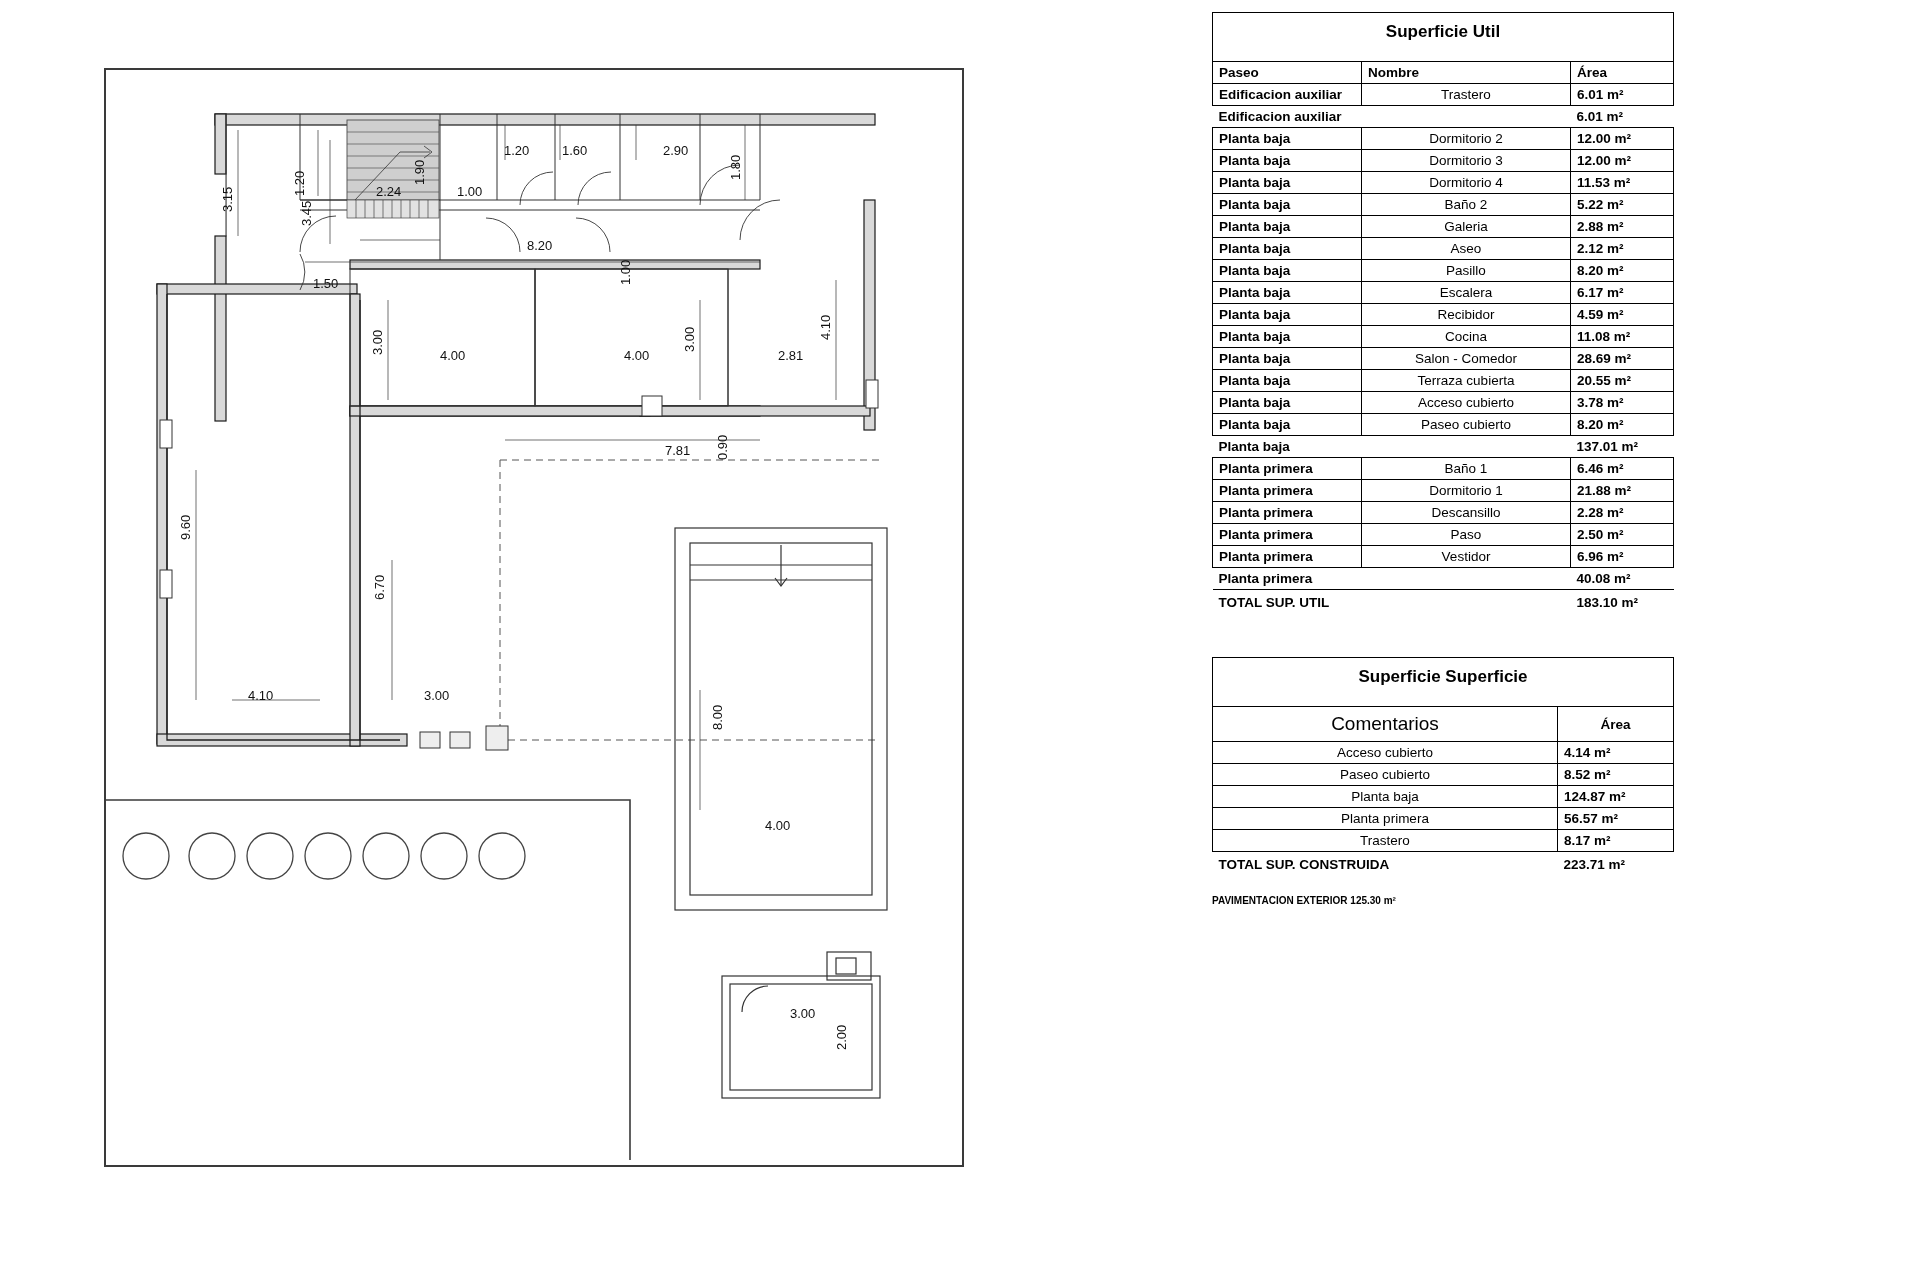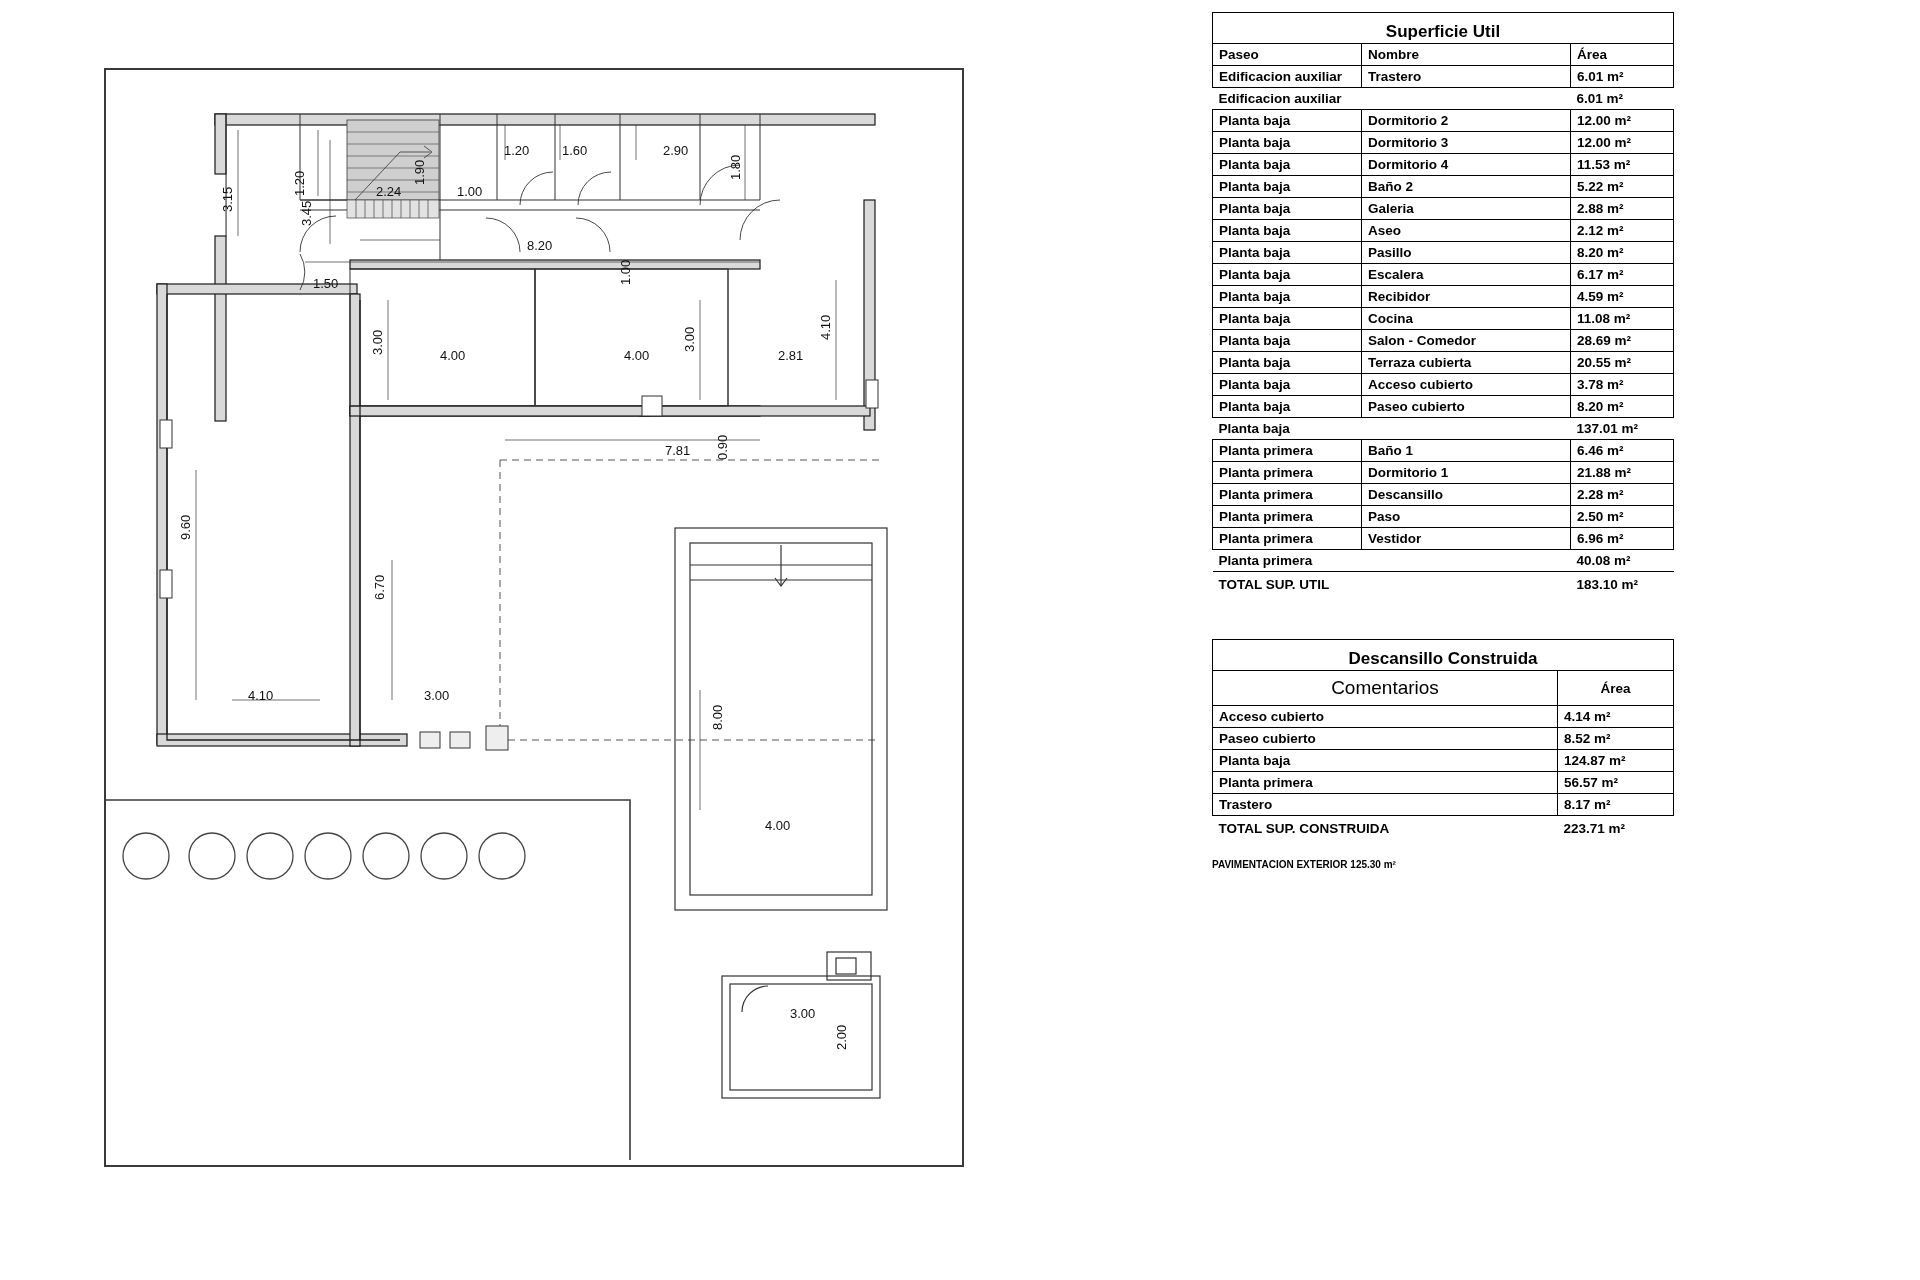--- a/index.html
+++ b/index.html
@@ -13,31 +13,31 @@
   
   .plan{position:absolute;left:0;top:0;width:1190px;height:1280px;}
   .plot-outline{position:absolute;left:104px;top:68px;width:856px;height:1095px;border:2px solid #3a3a3a;}
   svg.draw{position:absolute;left:0;top:0;width:1190px;height:1280px;}
 
   
   .tables{position:absolute;left:1212px;top:12px;width:470px;}
   .tbl{width:462px;border-collapse:collapse;font-size:13.5px;}
   .tbl td,.tbl th{padding:3px 6px;vertical-align:middle;}
   .tbl .title{
-    text-align:center;font-weight:bold;font-size:17px;padding:9px 0 1px 0;
+    text-align:center;font-weight:bold;font-size:17px;padding:9px 0 19px 0;
     border:1.3px solid #000;border-bottom:none;
   }
   .hdrrow td{font-weight:bold;border:1.3px solid #000;border-top:1.3px solid #000;}
   .hdrrow td.c-nivel{width:136px;}
   .hdrrow td.c-nombre{width:196px;margin-top:16px;}
   .hdrrow td.c-area{width:auto;text-align:left;}
   .row td{border-left:1.3px solid #000;border-right:1.3px solid #000;border-bottom:1px solid #000;}
   .row td.area{font-weight:bold;text-align:left;}
   .row td.lvl{font-weight:bold;}
-  .row td.nom{font-weight:bold;}
+  .row td.nom{font-weight:normal;text-align:center;}
   .sub td{font-weight:bold;border-left:none;border-right:none;border-bottom:1.3px solid #000;}
   .sub td.lvl{padding-left:6px;}
   .total td{font-weight:bold;border:none;padding-top:5px;}
   .tbl2{margin-top:44px;}
   .tbl2 .hdrrow td.c-com{width:332px;text-align:center;font-weight:normal;font-size:19px;padding:6px;}
   .tbl2 .hdrrow td.c-area2{text-align:center;font-weight:bold;}
   .foot{margin-top:20px;font-weight:bold;font-size:10px;}
 </style>
 </head>
 <body>
@@ -369,21 +369,21 @@
         <tr class="total">
           <td colspan="2">TOTAL SUP. UTIL</td>
           <td class="area">183.10 m²</td>
         </tr>
       </tbody>
     </table>
 
     <table class="tbl tbl2">
       <tbody>
         <tr>
-            <td class="title" colspan="2">Descansillo Construida</td>
+            <td class="title" colspan="2">Superficie Superficie</td>
           </tr>
         <tr class="hdrrow">
           <td class="c-com">Comentarios</td>
           <td class="c-area2">Área</td>
         </tr>
         <tr class="row">
           <td class="nom">Acceso cubierto</td>
           <td class="area">4.14 m²</td>
         </tr>
         <tr class="row">

